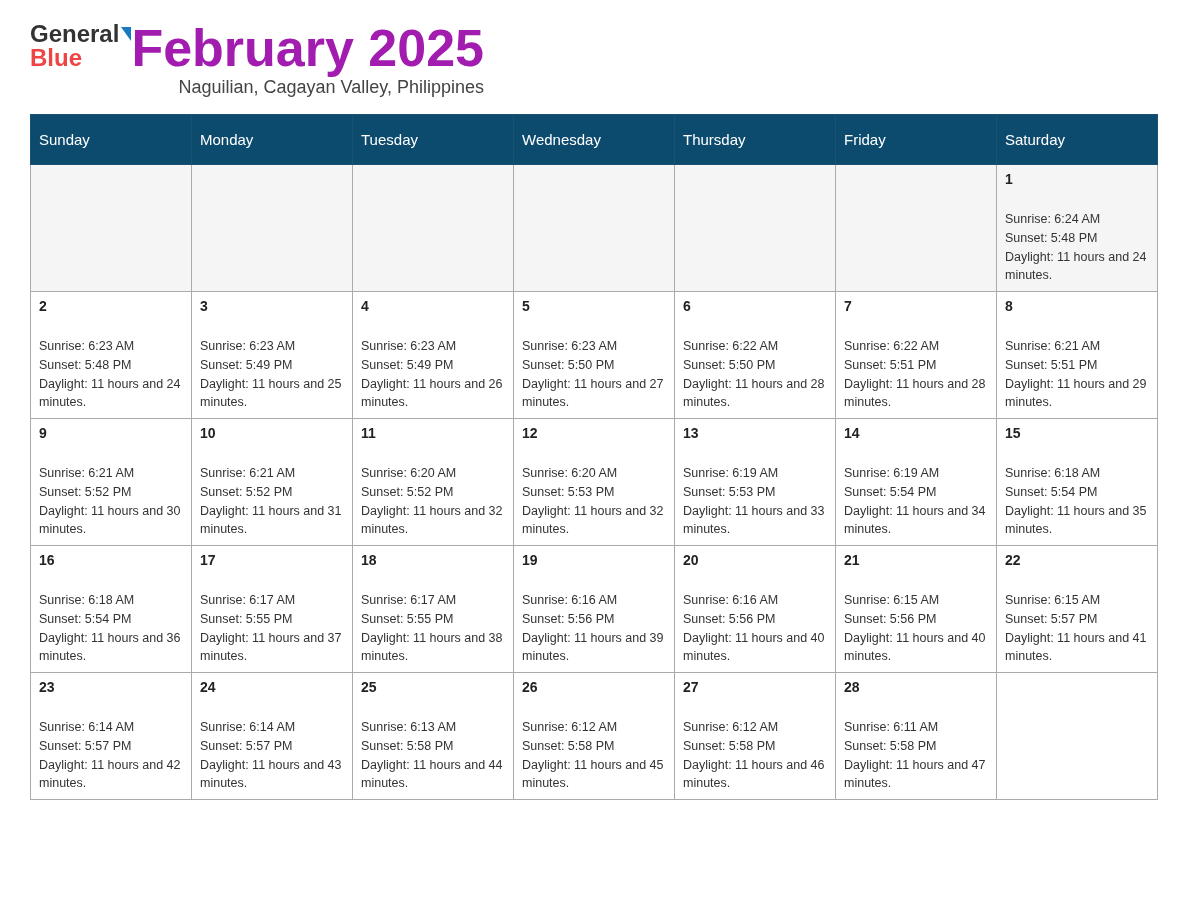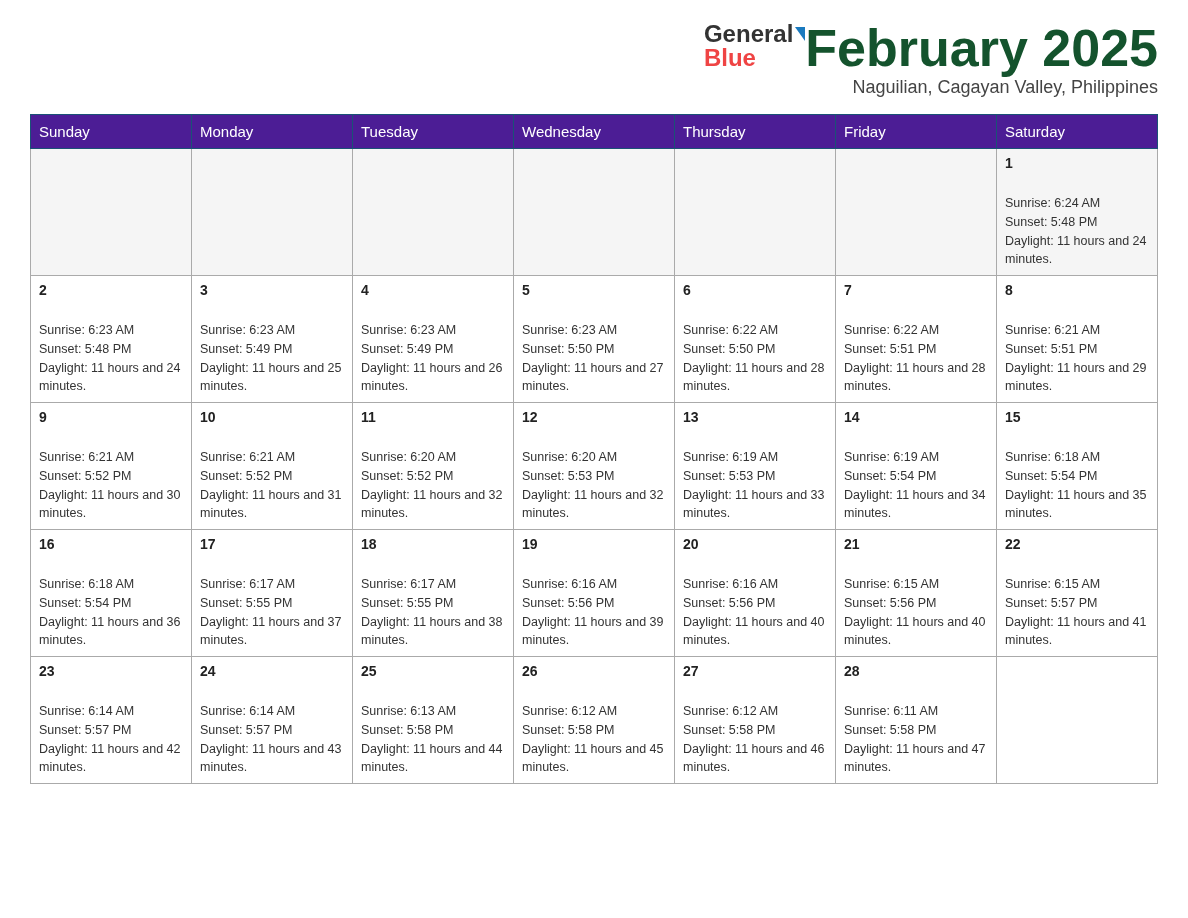--- a/index.html
+++ b/index.html
@@ -5,21 +5,21 @@
     * { box-sizing: border-box; margin: 0; padding: 0; }
     body {
       font-family: Arial, sans-serif;
       background: #fff;
       padding: 20px 30px;
       width: 1188px;
       min-height: 918px;
     }
     .header {
       display: flex;
-      justify-content: flex-end;
+      justify-content: flex-start;
       align-items: flex-start;
       margin-bottom: 16px;
     }
     .logo {
       display: flex;
       flex-direction: column;
       align-items: flex-start;
     }
     .logo-triangle {
       display: inline-block;
@@ -43,38 +43,38 @@
       font-weight: bold;
       color: #ef4444;
       margin-top: -4px;
     }
     .title-section {
       text-align: right;
     }
     .month-title {
       font-size: 52px;
       font-weight: bold;
-      color: #14532d;
+      color: #a21caf;
       line-height: 1.1;
     }
     .location {
       font-size: 18px;
       color: #444;
     }
     .calendar {
       width: 100%;
       border-collapse: collapse;
       margin-top: 4px;
     }
     .calendar thead th {
-      background-color: #4c1d95;
+      background-color: #0c4a6e;
       color: #fff;
       font-size: 15px;
       font-weight: normal;
-      padding: 8px 8px;
+      padding: 16px 8px;
       text-align: left;
       border: 1px solid #1a5276;
     }
     .calendar tbody td {
       vertical-align: top;
       border: 1px solid #aaa;
       padding: 6px 8px;
       width: 14.28%;
       min-height: 110px;
       font-size: 13px;

